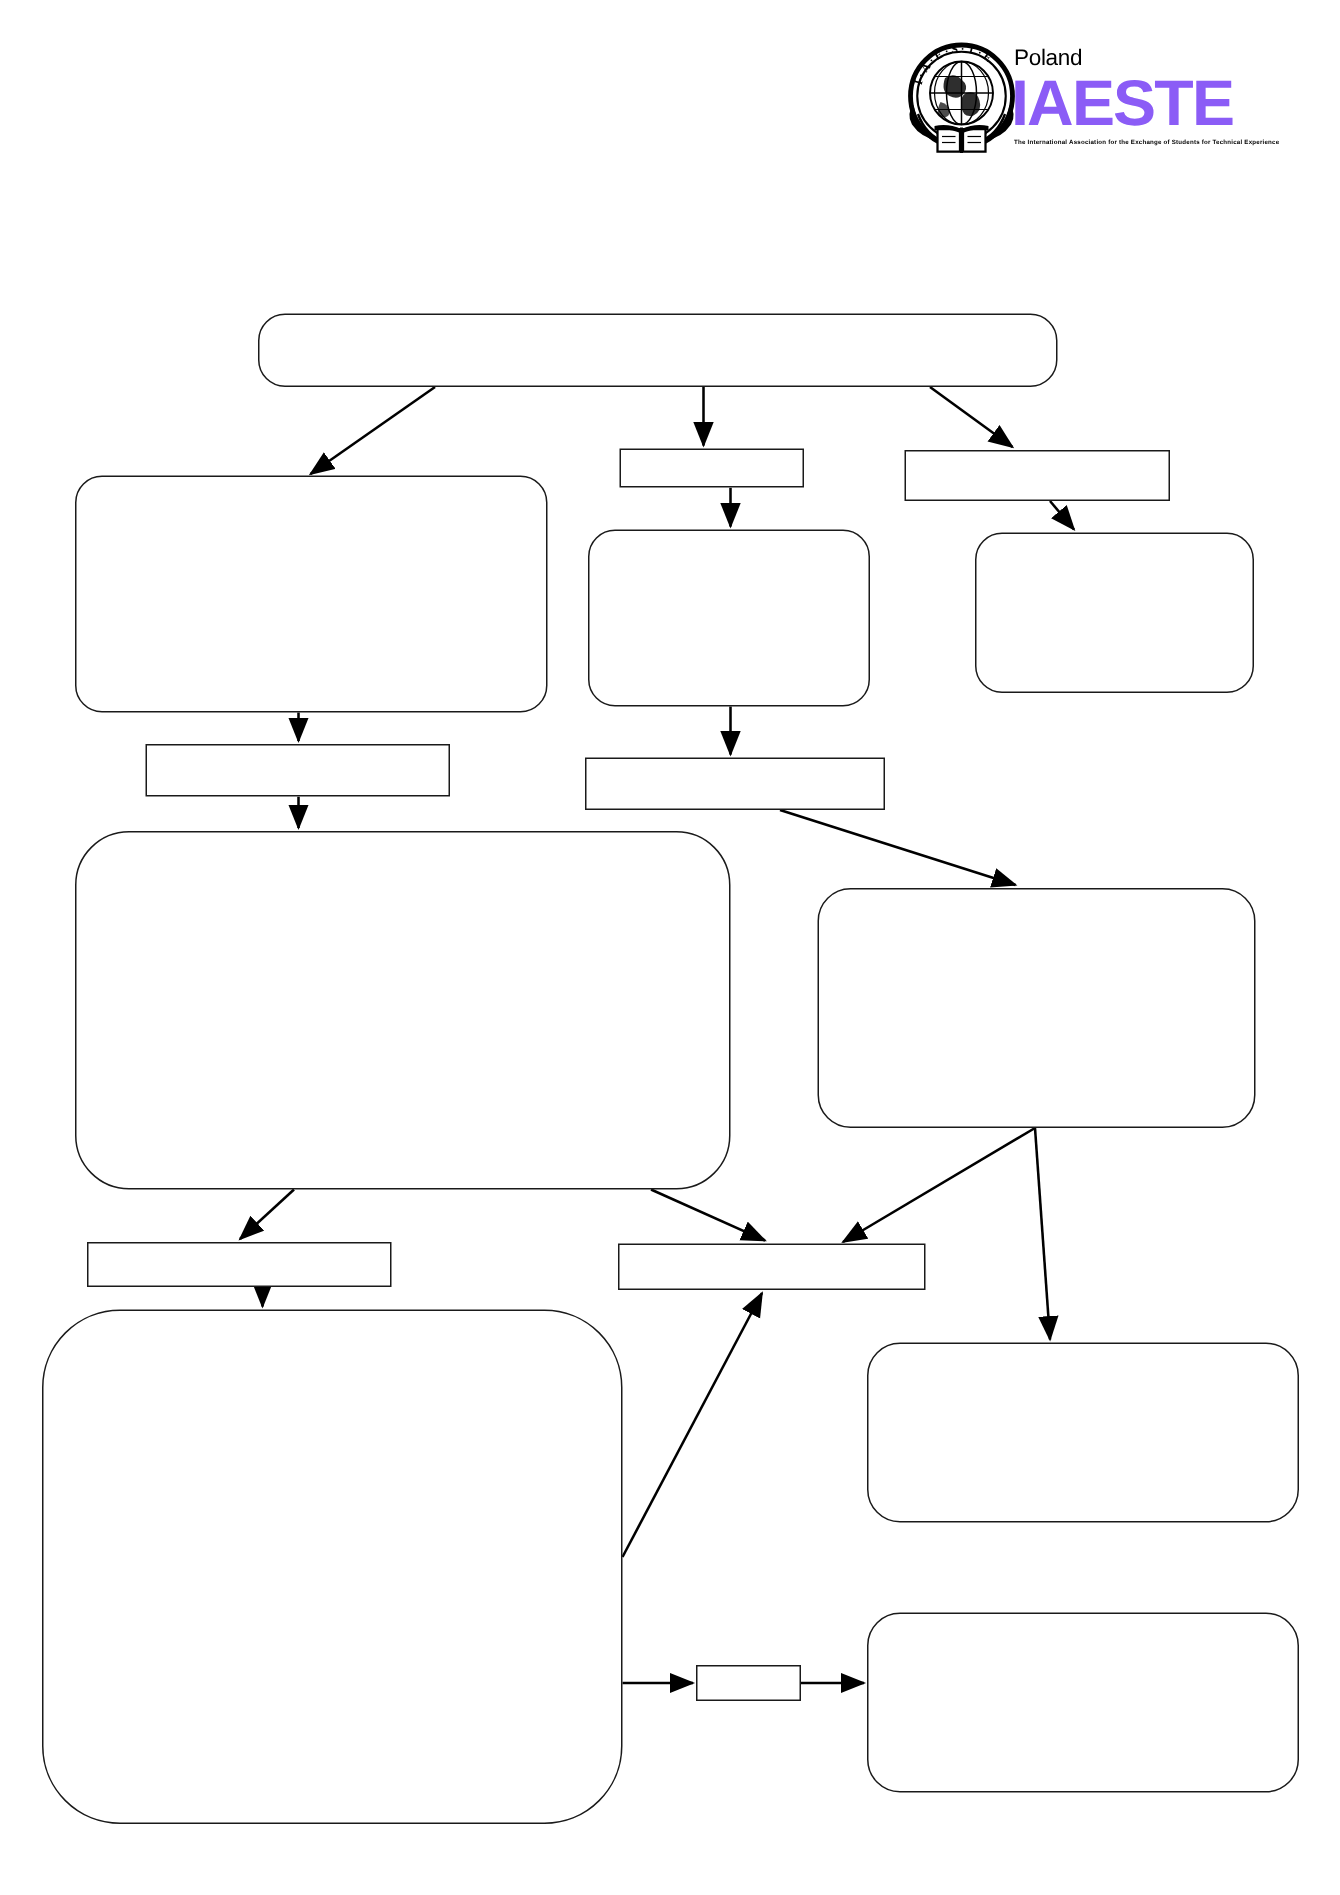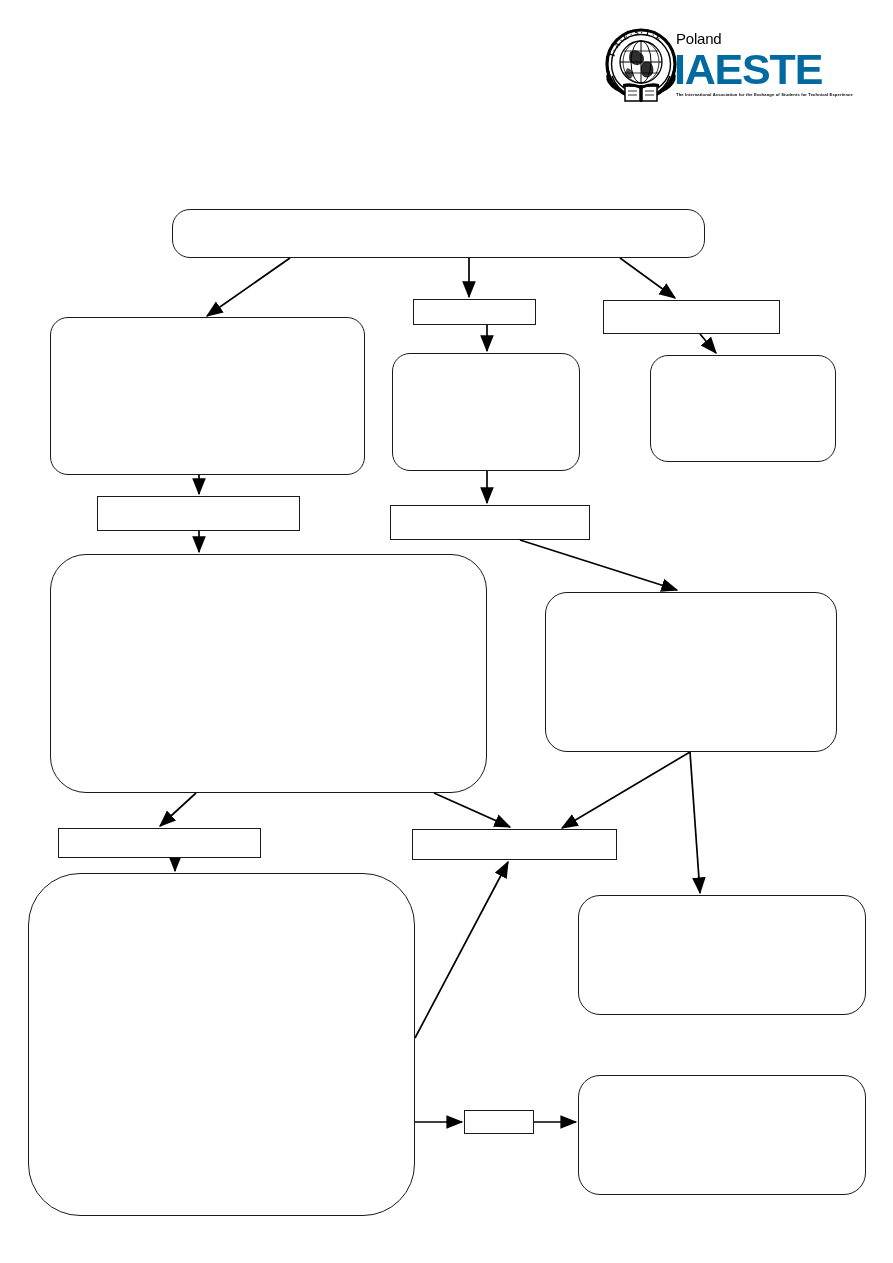--- a/index.html
+++ b/index.html
@@ -54,21 +54,21 @@
     font-family: "Liberation Sans", sans-serif;
   }
   .logo-iaeste {
     position: absolute;
     left: 0px;
     top: 21px;
     font-size: 43px;
     line-height: 45px;
     font-weight: 700;
     letter-spacing: -1.2px;
-    color: #0369a1;
+    color: #8b5cf6;
     font-family: "Liberation Sans", sans-serif;
   }
   .logo-tagline {
     position: absolute;
     left: 2px;
     top: 66px;
     width: 182px;
     font-size: 4.1px;
     line-height: 6px;
     font-weight: 700;

